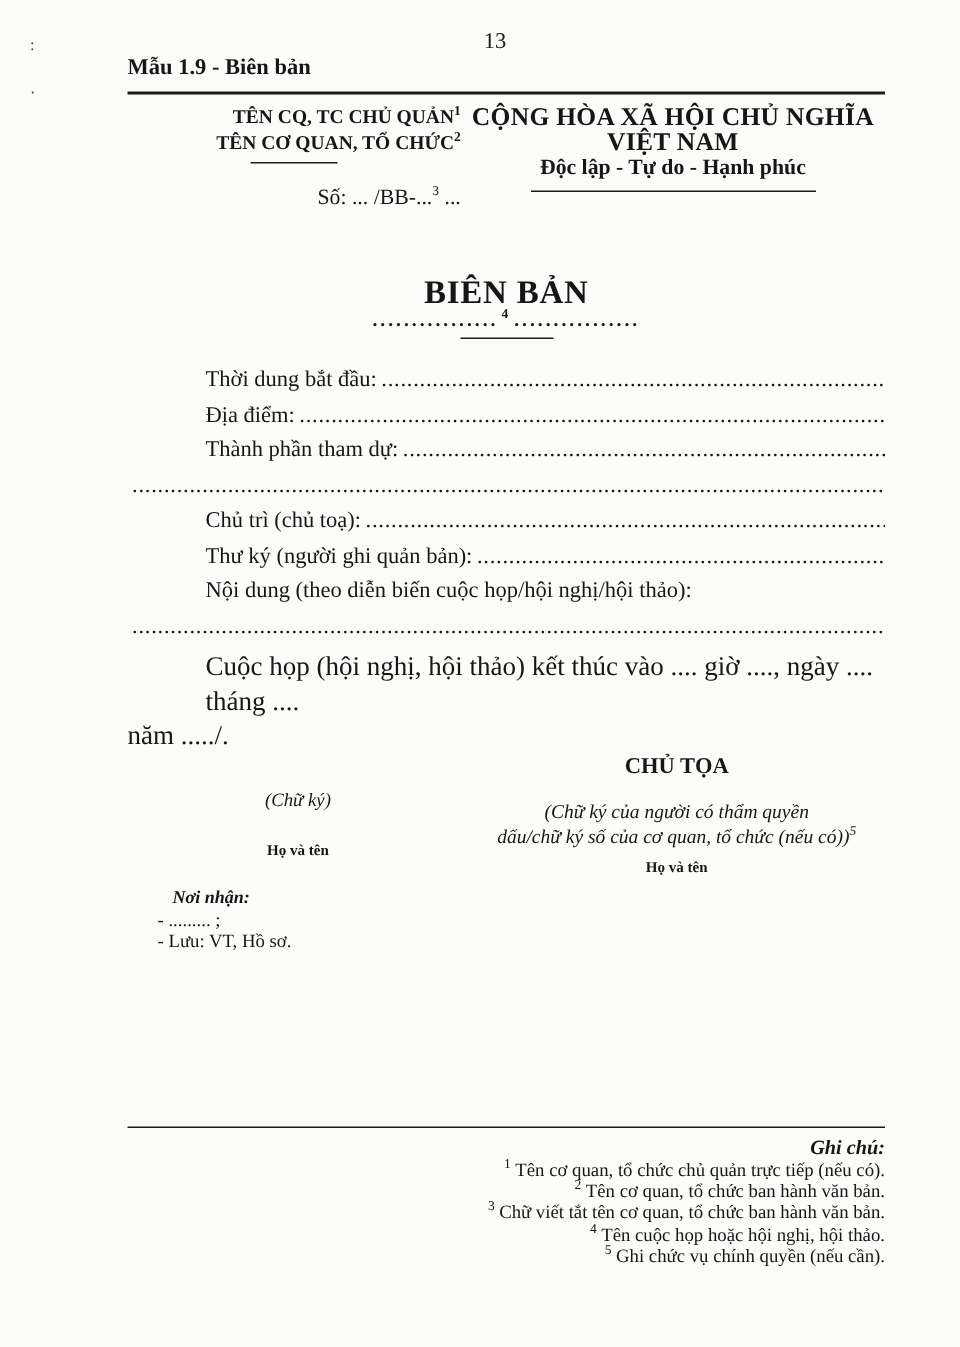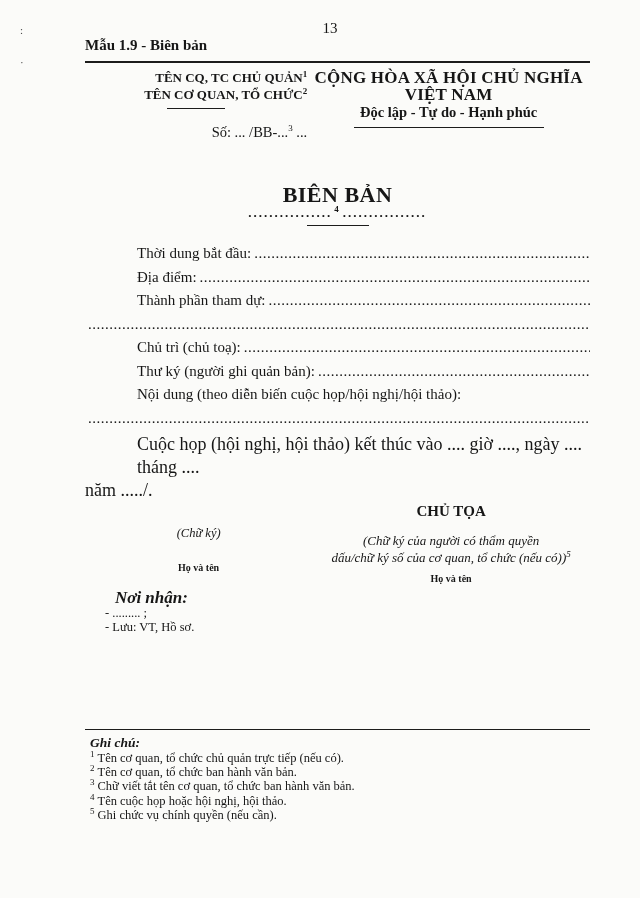--- a/index.html
+++ b/index.html
@@ -56,26 +56,26 @@
   .sig-title { font-weight:bold; font-size:15px; line-height:18px; }
   .sig-note  { font-style:italic; }
   .sig-note-left  { margin-top:24px; font-size:12.5px; line-height:15px; }
   .sig-note-right { margin-top:12px; font-size:13px; line-height:17px; }
   .sig-note-right .blk { display:block; }
   .sig-name { font-weight:bold; font-size:10px; line-height:18px; }
   .sig-name-left  { margin-top:18px; }
   .sig-name-right { margin-top:4px; }
 
   .recipients { margin-top:2px; }
-  .rec-head { font-weight:bold; font-style:italic; font-size:17px; line-height:16px; padding-left:30px; }
+  .rec-head { font-weight:bold; font-style:italic; font-size:12px; line-height:16px; padding-left:30px; }
   .rec-item { font-size:12.5px; line-height:14px; padding-left:20px; }
 
   .footer {
-    position:absolute; left:85px; top:729px; width:505px;
-    border-top:1.5px solid #1c1c1c; padding-top:4px;
+    position:absolute; left:85px; top:751px; width:505px;
+    border-top:1.5px solid #1c1c1c; padding-top:4px;text-align:right;
   }
   .fn-head { font-weight:bold; font-style:italic; font-size:13.5px; line-height:17px; padding-left:5px; }
   .fn-item { font-size:12.5px; line-height:14.2px; padding-left:5px; }
   .fn-item .fn-text { margin-left:3px; }
 </style>
 </head>
 <body>
 
 <div class="scan-mark m1">:</div>
 <div class="scan-mark m2">·</div>

